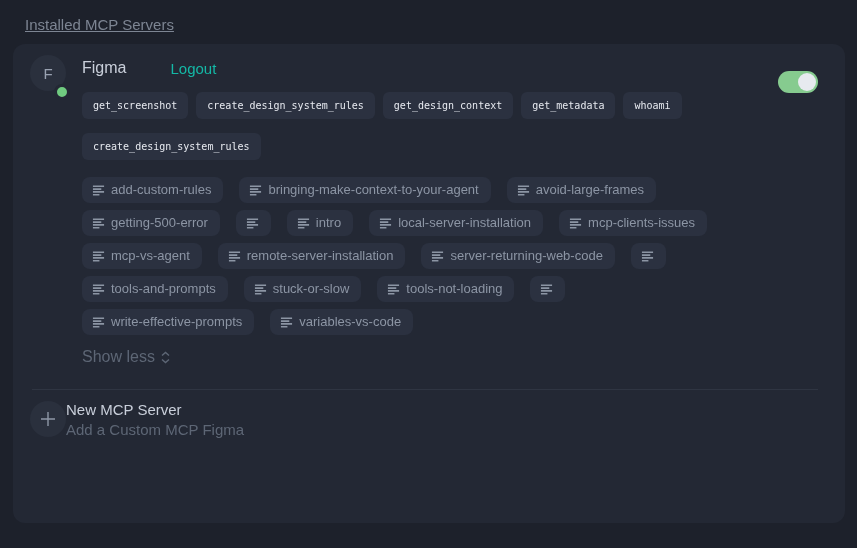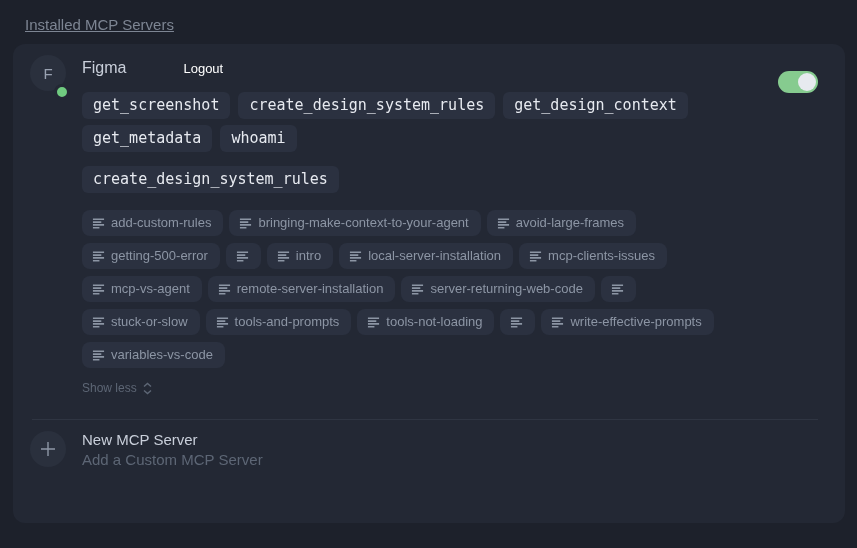--- a/index.html
+++ b/index.html
@@ -32,63 +32,63 @@
     font-size: 15px;
   }
   .status-dot {
     position: absolute; left: 24px; top: 29px;
     width: 10px; height: 10px; border-radius: 50%;
     background: #70cb80; border: 3px solid #232834;
   }
   .server-content { flex: 1; min-width: 0; }
   .server-header { display: flex; align-items: center; height: 26px; gap: 44px; }
   .server-name { font-size: 16px; color: #c9cfda; }
-  .logout-link { font-size: 13px; color: #ffffff; margin-left: 13px; cursor: pointer; }
+  .logout-link { font-size: 15px; color: #14b8a6; cursor: pointer; }
   .toggle {
     position: absolute; top: 27px; right: 27px;
     width: 40px; height: 22px; border-radius: 11px;
     background: #86cb8f; cursor: pointer;
   }
   .toggle .knob {
     position: absolute; top: 2px; right: 2px;
     width: 18px; height: 18px; border-radius: 50%;
     background: #e7eaef;
   }
   .chips {
     display: flex; flex-wrap: wrap;
     gap: 6px 8px; max-width: 640px;
   }
-  .chips-resources { gap: 7px 6px; max-width: 650px; }
+  .chips-resources { gap: 7px 16px; max-width: 650px; }
   .chip { box-sizing: border-box; white-space: nowrap; cursor: default; }
   .chip-mono {
     font-family: "DejaVu Sans Mono", monospace;
-    font-size: 15px; line-height: 17px; color: #e7eaf0;
+    font-size: 10px; line-height: 17px; color: #e7eaf0;
     background: #2b3140; border-radius: 6px;
     padding: 5px 11px;
   }
   .chip-resource {
     display: inline-flex; align-items: center; gap: 6px;
     font-size: 13px; line-height: 18px; color: #8c95a4;
     background: #2b3140; border-radius: 8px;
     padding: 4px 12px 4px 10px;
   }
   .chip-resource svg { flex: none; }
   .chips-tools { margin-top: 11px; }
   .chips-prompts { margin-top: 14px; }
   .chips-resources { margin-top: 17px; }
   .show-less {
     margin-top: 13px; display: inline-flex; align-items: center; gap: 5px;
-    font-size: 12px; color: #5d6675; cursor: pointer;
+    font-size: 16px; color: #5d6675; cursor: pointer;
   }
   .divider {
     border: none; border-top: 1px solid #2f3542;
     margin: 23px 27px 0 19px;
   }
   .new-server {
-    display: flex; gap: 16px; align-items: center;
+    display: flex; gap: 0; align-items: center;
     padding: 10px 20px 0 17px; cursor: pointer;
   }
   .plus-circle {
     width: 36px; height: 36px; border-radius: 50%; flex: none;
     background: #2a303d; color: #8e97a6;
     display: flex; align-items: center; justify-content: center;
   }
   .new-title { font-size: 15px; color: #c9cfda; margin-top: 1px; }
   .new-sub { font-size: 15px; color: #5d6675; margin-top: 3px; }
 </style>
@@ -197,27 +197,27 @@
           </span>
           <span class="chip chip-resource">
             <svg width="13" height="13" viewBox="0 0 14 14" fill="none">
               <path d="M1 2.5h12M1 5.5h9M1 8.5h12M1 11.5h7" stroke="currentColor" stroke-width="1.7"></path>
             </svg>
           </span>
           <span class="chip chip-resource">
             <svg width="13" height="13" viewBox="0 0 14 14" fill="none">
               <path d="M1 2.5h12M1 5.5h9M1 8.5h12M1 11.5h7" stroke="currentColor" stroke-width="1.7"></path>
             </svg>
+            <span>tools-and-prompts</span>
+          </span>
+          <span class="chip chip-resource">
+            <svg width="13" height="13" viewBox="0 0 14 14" fill="none">
+              <path d="M1 2.5h12M1 5.5h9M1 8.5h12M1 11.5h7" stroke="currentColor" stroke-width="1.7"></path>
+            </svg>
             <span>stuck-or-slow</span>
-          </span>
-          <span class="chip chip-resource">
-            <svg width="13" height="13" viewBox="0 0 14 14" fill="none">
-              <path d="M1 2.5h12M1 5.5h9M1 8.5h12M1 11.5h7" stroke="currentColor" stroke-width="1.7"></path>
-            </svg>
-            <span>tools-and-prompts</span>
           </span>
           <span class="chip chip-resource">
             <svg width="13" height="13" viewBox="0 0 14 14" fill="none">
               <path d="M1 2.5h12M1 5.5h9M1 8.5h12M1 11.5h7" stroke="currentColor" stroke-width="1.7"></path>
             </svg>
             <span>tools-not-loading</span>
           </span>
           <span class="chip chip-resource">
             <svg width="13" height="13" viewBox="0 0 14 14" fill="none">
               <path d="M1 2.5h12M1 5.5h9M1 8.5h12M1 11.5h7" stroke="currentColor" stroke-width="1.7"></path>
@@ -250,17 +250,17 @@
   <hr class="divider">
 
   <div class="new-server">
     <div class="plus-circle">
       <svg width="18" height="18" viewBox="0 0 18 18">
         <path d="M9 2 V16 M2 9 H16" stroke="#8e97a6" stroke-width="1.4" fill="none"></path>
       </svg>
     </div>
     <div>
       <div class="new-title">New MCP Server</div>
-      <div class="new-sub">Add a Custom MCP Server</div>
+      <div class="new-sub">Add a Custom MCP Figma</div>
     </div>
   </div>
 
 </div>
 
 </body></html>

